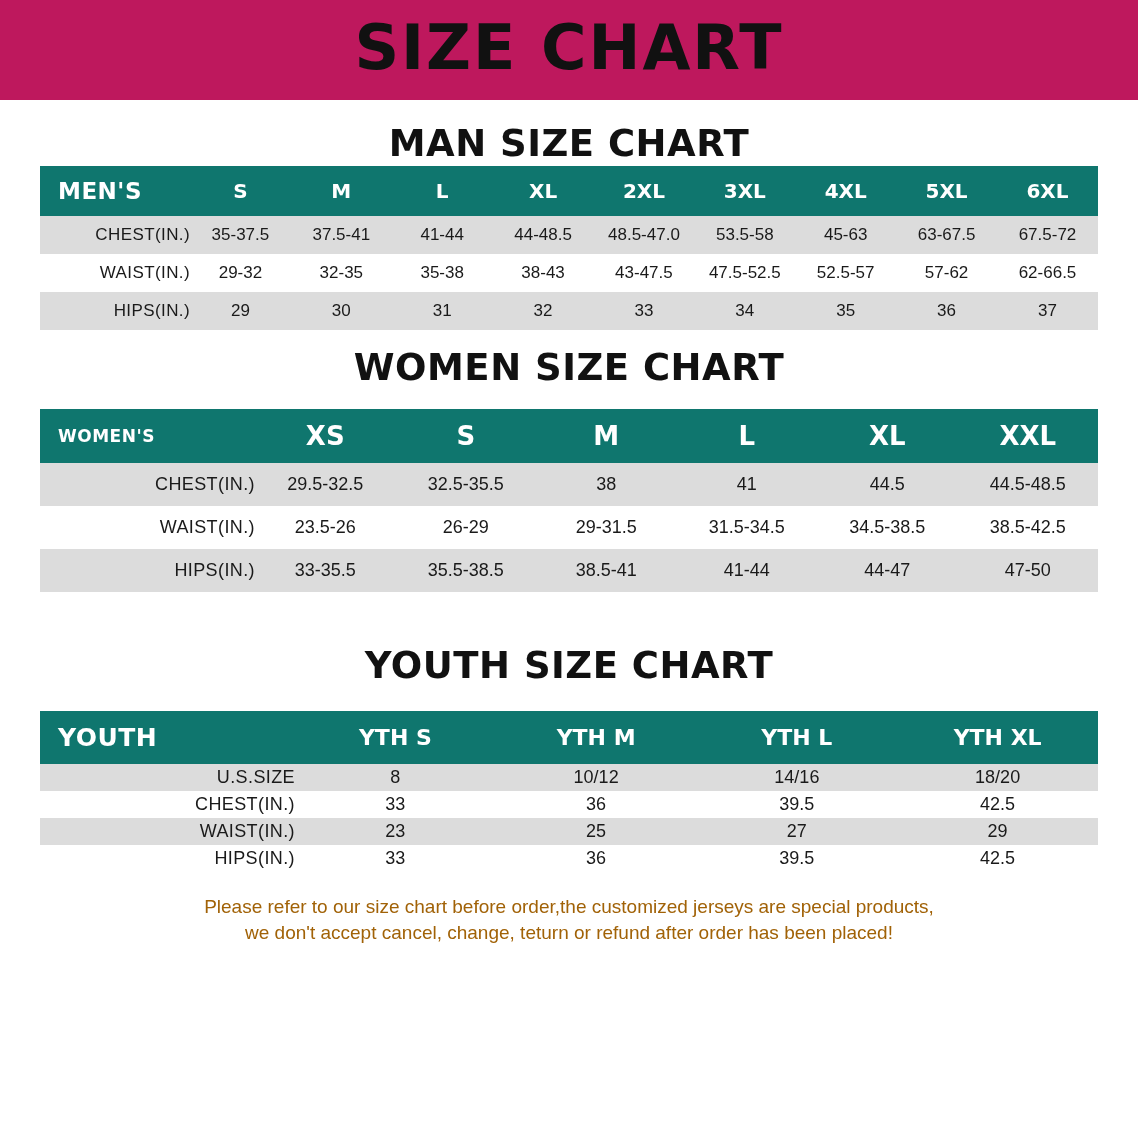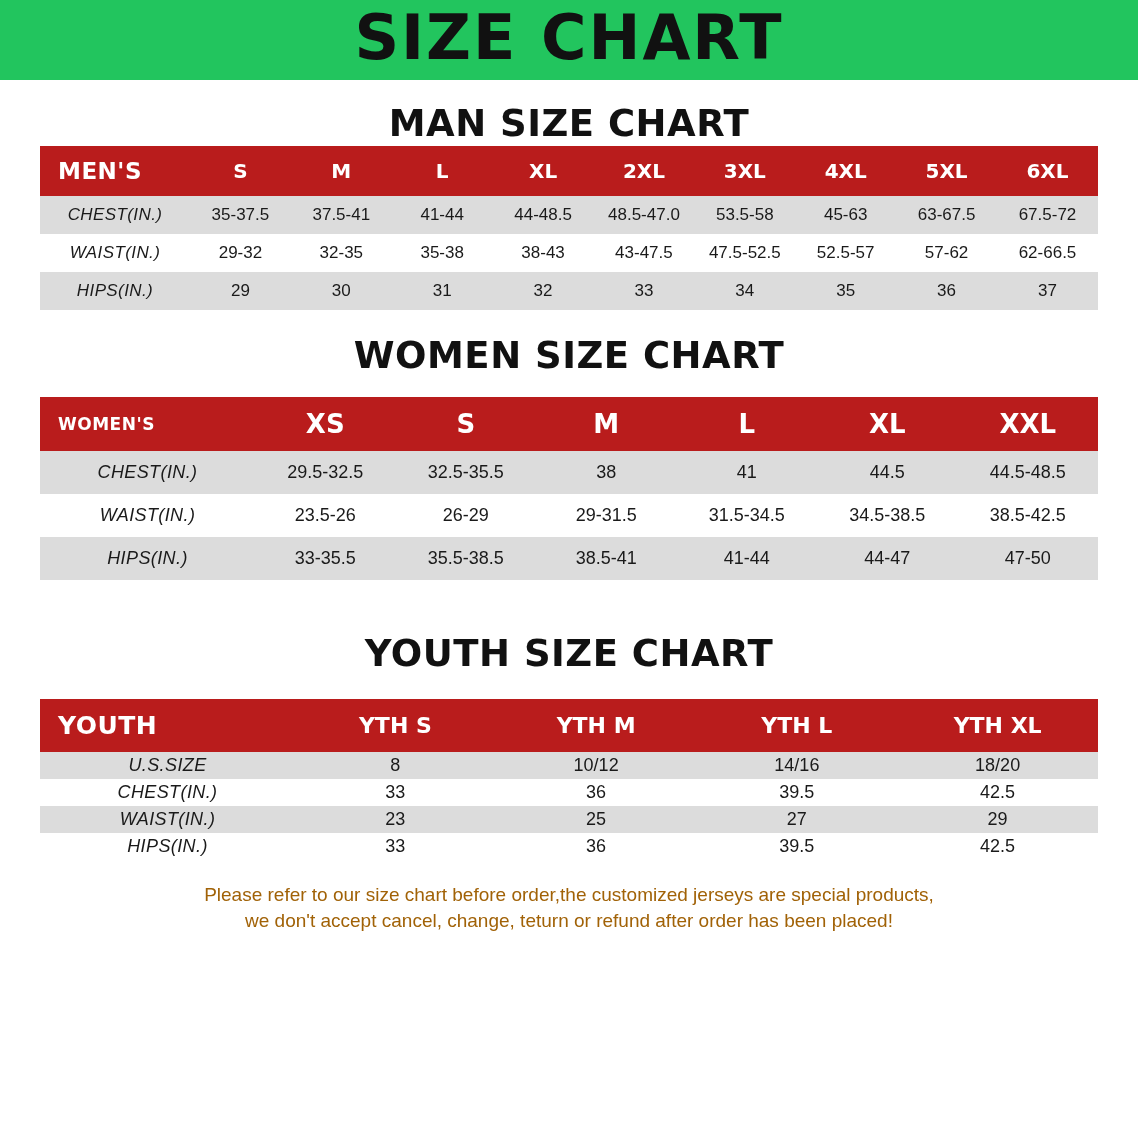--- a/index.html
+++ b/index.html
@@ -16,22 +16,22 @@
   }
   .page {
     position: relative;
     width: 1138px;
     height: 1132px;
     background: #ffffff;
     box-sizing: border-box;
   }
   
   .banner {
-    height: 80px;
-    background: #22c55e;
+    height: 100px;
+    background: #be185d;
     display: flex;
     align-items: center;
     justify-content: center;
   }
   .banner-title {
     font-family: "DejaVu Sans", sans-serif;
     font-weight: bold;
     font-size: 62px;
     letter-spacing: 2px;
     color: #111111;
@@ -41,34 +41,34 @@
   
   .section-heading {
     text-align: center;
     font-family: "DejaVu Sans", sans-serif;
     font-weight: bold;
     font-size: 37px;
     letter-spacing: 0.5px;
     color: #111111;
   }
   .sh-man   { margin-top: 22px; margin-bottom: 1px; }
-  .sh-women { margin-top: 24px; margin-bottom: 20px; }
+  .sh-women { margin-top: 16px; margin-bottom: 20px; }
   .sh-youth { margin-top: 52px; margin-bottom: 24px; }
 
   
   .table-wrap {
     margin: 0 40px;
   }
   table.size-table {
     width: 1058px;
     border-collapse: collapse;
     table-layout: fixed;
   }
   table.size-table thead th {
-    background: #b91c1c;
+    background: #0f766e;
     color: #ffffff;
     font-family: "DejaVu Sans", sans-serif;
     font-weight: bold;
     font-size: 20px;
     padding: 12px 16px;
     text-align: center;
   }
   table.size-table thead th.rowlabel {
     text-align: left;
     padding-left: 18px;
@@ -76,25 +76,24 @@
     letter-spacing: 0.5px;
   }
   table.size-table tbody td {
     font-family: "Liberation Sans", sans-serif;
     font-size: 17px;
     color: #1a1a1a;
     text-align: center;
     padding: 9px 0;
   }
   table.size-table tbody td.rowlabel {
-    text-align: center;
+    text-align: right;
     font-size: 17px;
     color: #1a1a1a;
     letter-spacing: 0.4px;
-    font-style: italic;
   }
   tr.shade td { background: #dcdcdc; }
   tr.plain td { background: #ffffff; }
 
   
   .men-col-label { width: 150px; }
   
   .women-col-label { width: 215px; }
   table.women-table thead th { font-size: 26px; }
   table.women-table thead th.rowlabel { font-size: 17px; }

